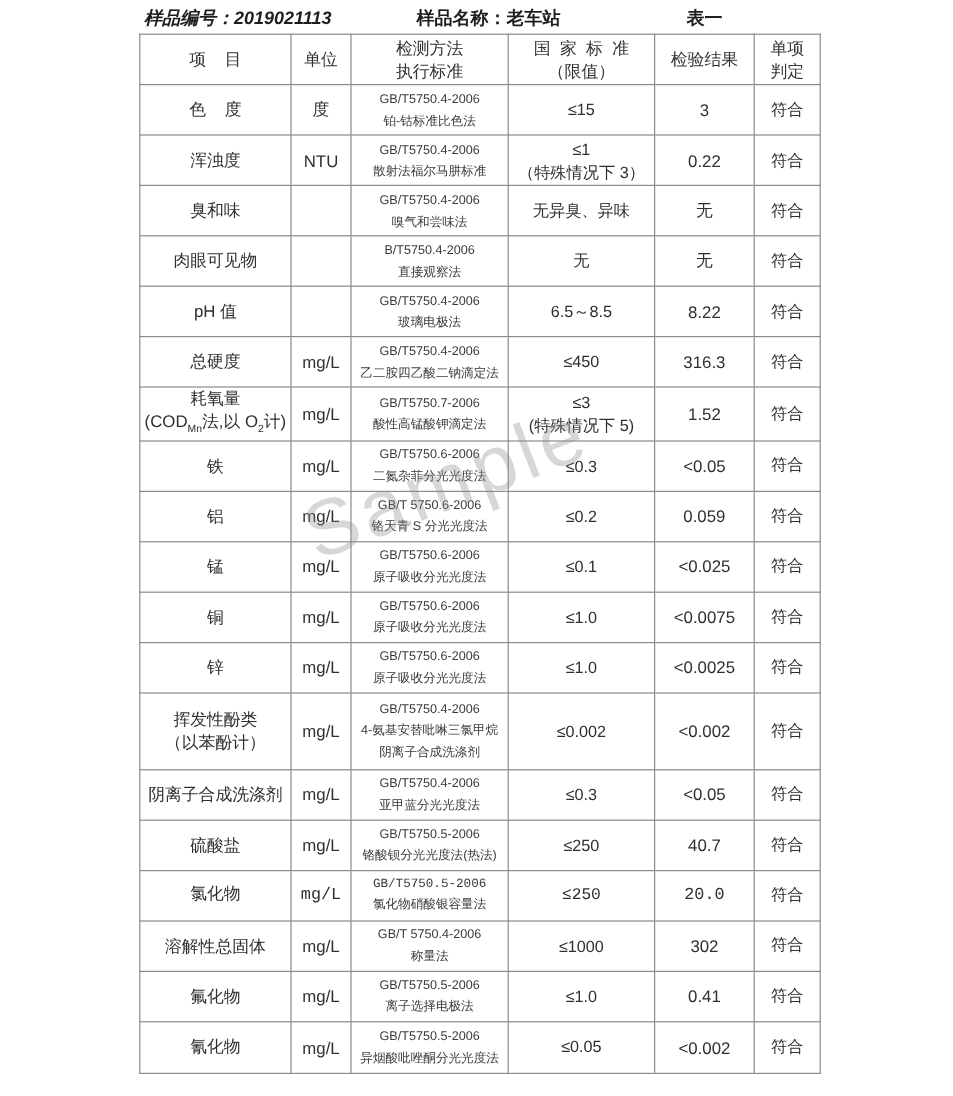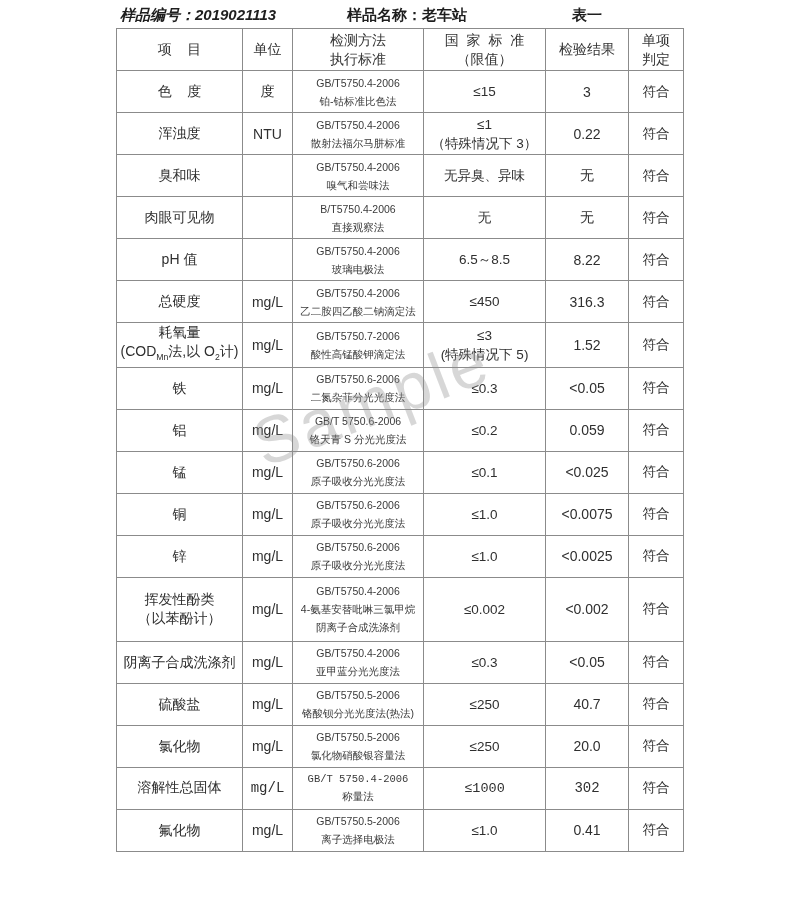--- a/index.html
+++ b/index.html
@@ -182,40 +182,48 @@
         <td class="verdict"><div class="line">符合</div></td>
       </tr>
       <tr style="height: 42px;">
         <td class="item"><div class="line">硫酸盐</div></td>
         <td class="unit"><div class="line">mg/L</div></td>
         <td class="method"><div class="line">GB/T5750.5-2006</div><div class="line">铬酸钡分光光度法(热法)</div></td>
         <td class="limit"><div class="line">≤250</div></td>
         <td class="result"><div class="line">40.7</div></td>
         <td class="verdict"><div class="line">符合</div></td>
       </tr>
-      <tr style="height: 42px;">
+      <tr style="height: 42px; font-family: Liberation Mono, monospace;">
         <td class="item"><div class="line">氯化物</div></td>
         <td class="unit"><div class="line">mg/L</div></td>
         <td class="method"><div class="line">GB/T5750.5-2006</div><div class="line">氯化物硝酸银容量法</div></td>
         <td class="limit"><div class="line">≤250</div></td>
         <td class="result"><div class="line">20.0</div></td>
         <td class="verdict"><div class="line">符合</div></td>
       </tr>
-      <tr style="height: 42px; font-family: Liberation Mono, monospace;">
+      <tr style="height: 42px;">
         <td class="item"><div class="line">溶解性总固体</div></td>
         <td class="unit"><div class="line">mg/L</div></td>
         <td class="method"><div class="line">GB/T 5750.4-2006</div><div class="line">称量法</div></td>
         <td class="limit"><div class="line">≤1000</div></td>
         <td class="result"><div class="line">302</div></td>
         <td class="verdict"><div class="line">符合</div></td>
       </tr>
       <tr style="height: 42px;">
         <td class="item"><div class="line">氟化物</div></td>
         <td class="unit"><div class="line">mg/L</div></td>
         <td class="method"><div class="line">GB/T5750.5-2006</div><div class="line">离子选择电极法</div></td>
         <td class="limit"><div class="line">≤1.0</div></td>
         <td class="result"><div class="line">0.41</div></td>
         <td class="verdict"><div class="line">符合</div></td>
       </tr>
+      <tr style="height: 43px;">
+        <td class="item"><div class="line">氰化物</div></td>
+        <td class="unit"><div class="line">mg/L</div></td>
+        <td class="method"><div class="line">GB/T5750.5-2006</div><div class="line">异烟酸吡唑酮分光光度法</div></td>
+        <td class="limit"><div class="line">≤0.05</div></td>
+        <td class="result"><div class="line">&lt;0.002</div></td>
+        <td class="verdict"><div class="line">符合</div></td>
+      </tr>
     </tbody>
 </table>
 
 <div class="watermark">Sample</div>
 
 </body></html>

